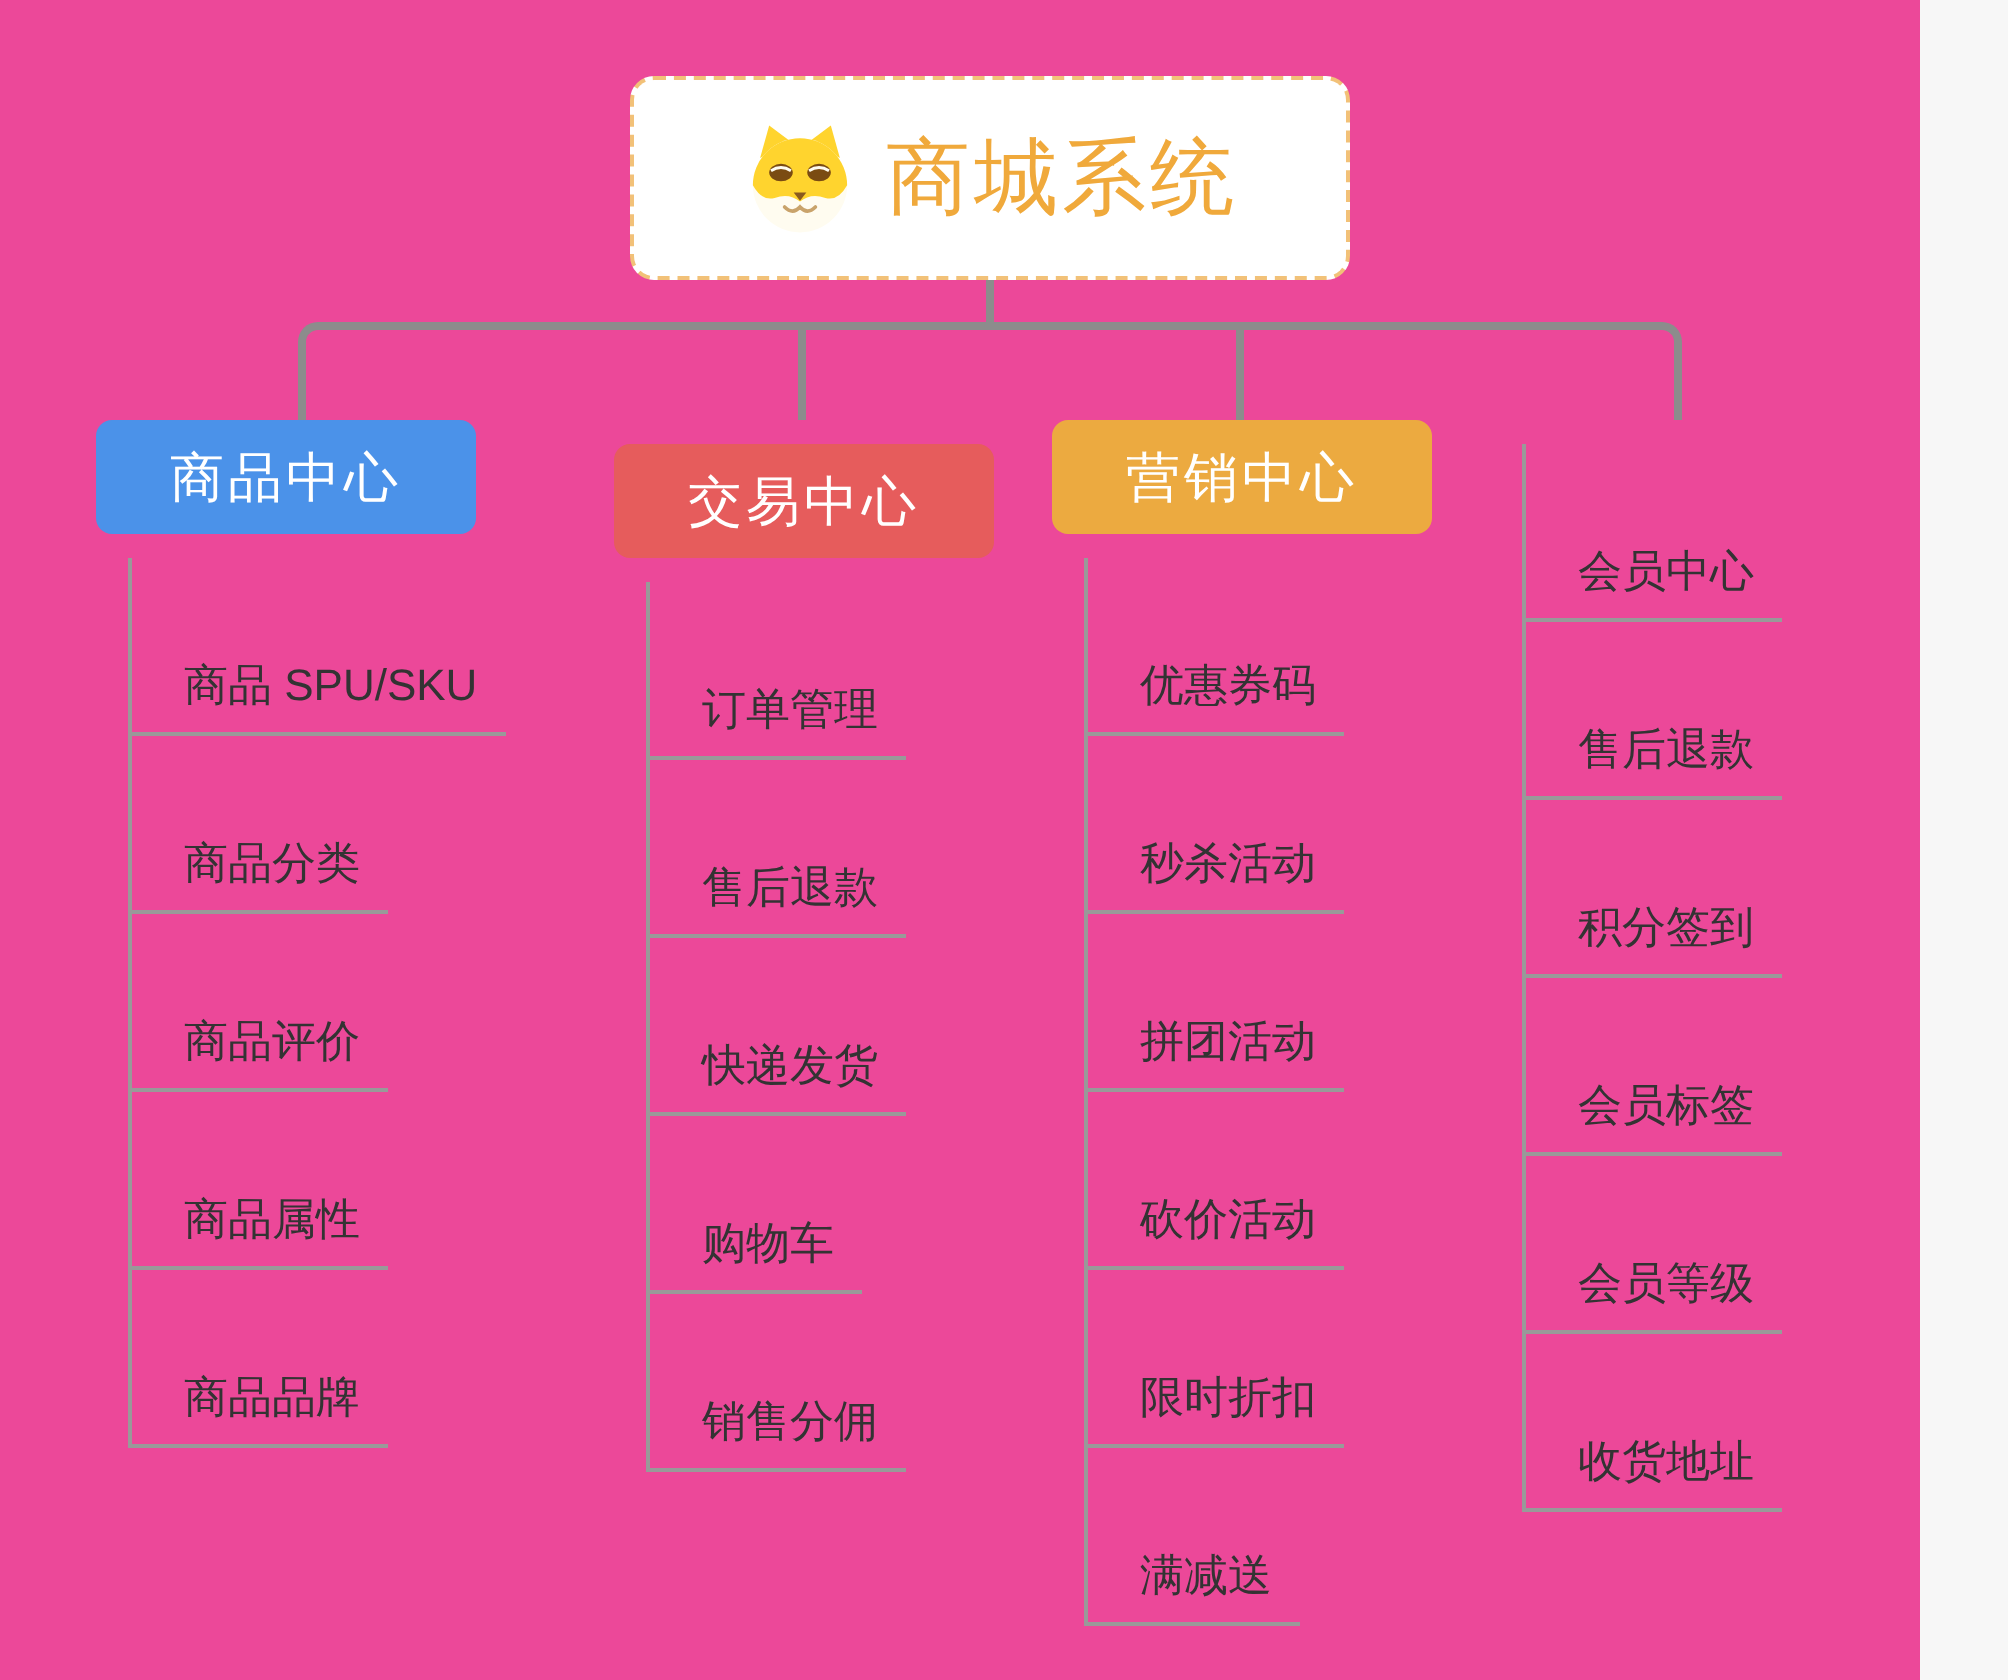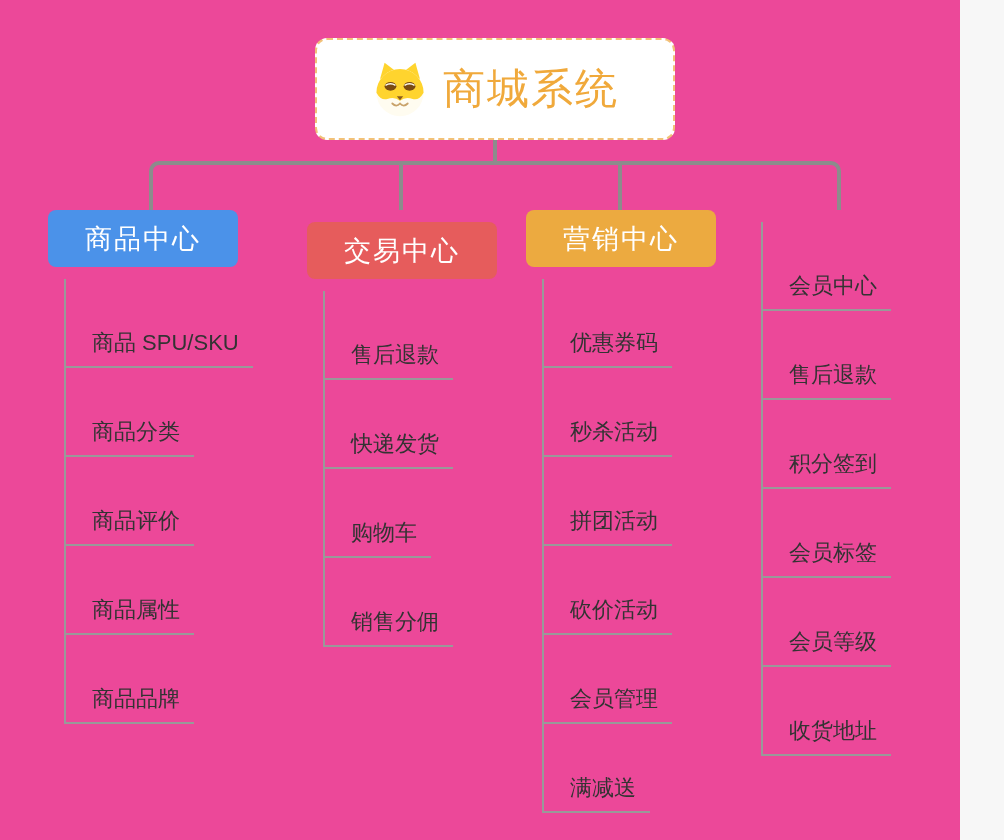--- a/index.html
+++ b/index.html
@@ -85,34 +85,35 @@
           <li>商品 SPU/SKU</li>
           <li>商品分类</li>
           <li>商品评价</li>
           <li>商品属性</li>
           <li>商品品牌</li>
         </ul>
       </div>
       <div class="branch" style="left: 307px;">
         <div class="branch-head" style="background: rgb(230, 92, 92); margin-top: 12px;">交易中心</div>
         <ul>
+          <li>订单管理</li>
           <li>售后退款</li>
           <li>快递发货</li>
           <li>购物车</li>
           <li>销售分佣</li>
         </ul>
       </div>
       <div class="branch" style="left: 526px;">
         <div class="branch-head" style="background: rgb(236, 170, 64);">营销中心</div>
         <ul>
           <li>优惠券码</li>
           <li>秒杀活动</li>
           <li>拼团活动</li>
           <li>砍价活动</li>
-          <li>会员管理</li>
+          <li>限时折扣</li>
           <li>满减送</li>
         </ul>
       </div>
       <div class="branch" style="left: 745px;">
         <ul>
           <li>会员中心</li>
           <li>售后退款</li>
           <li>积分签到</li>
           <li>会员标签</li>
           <li>会员等级</li>

